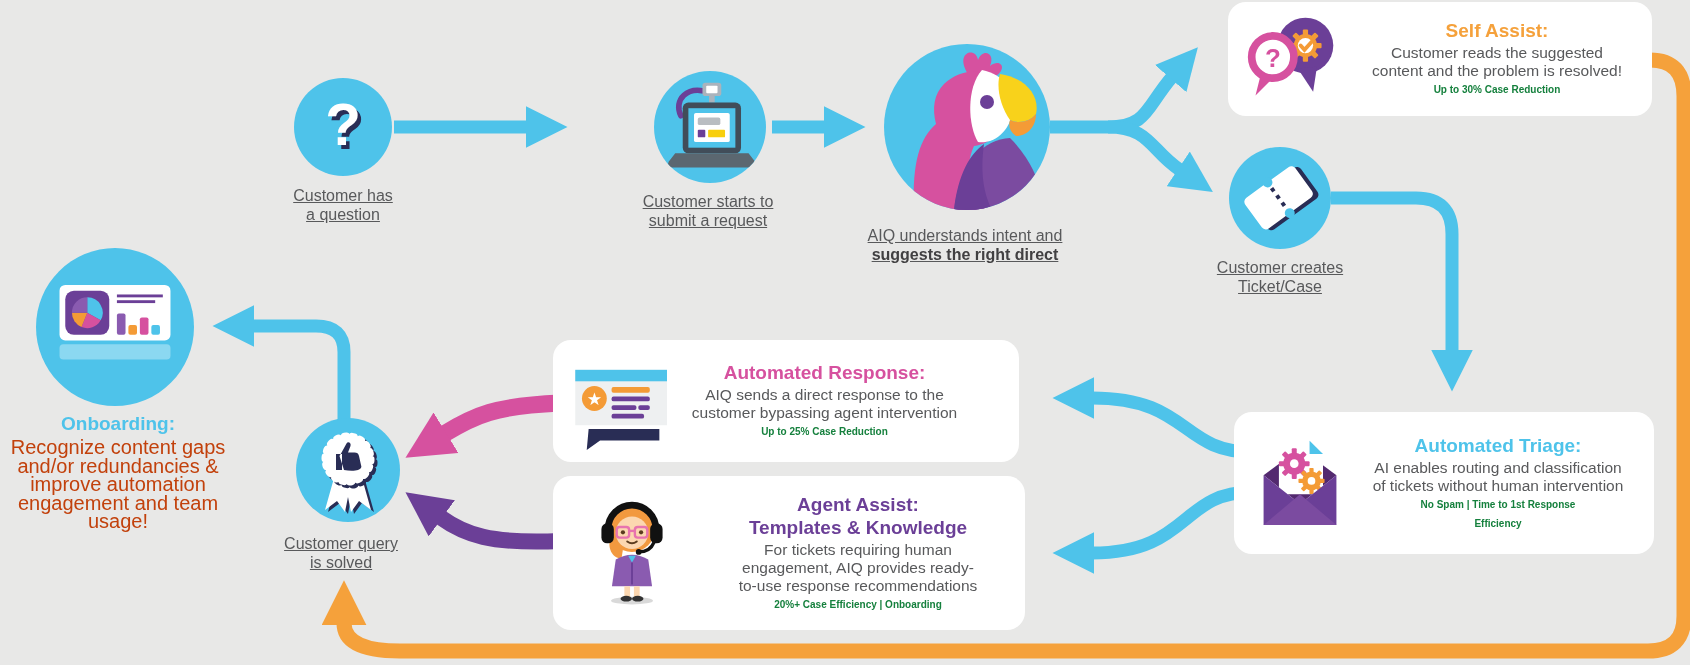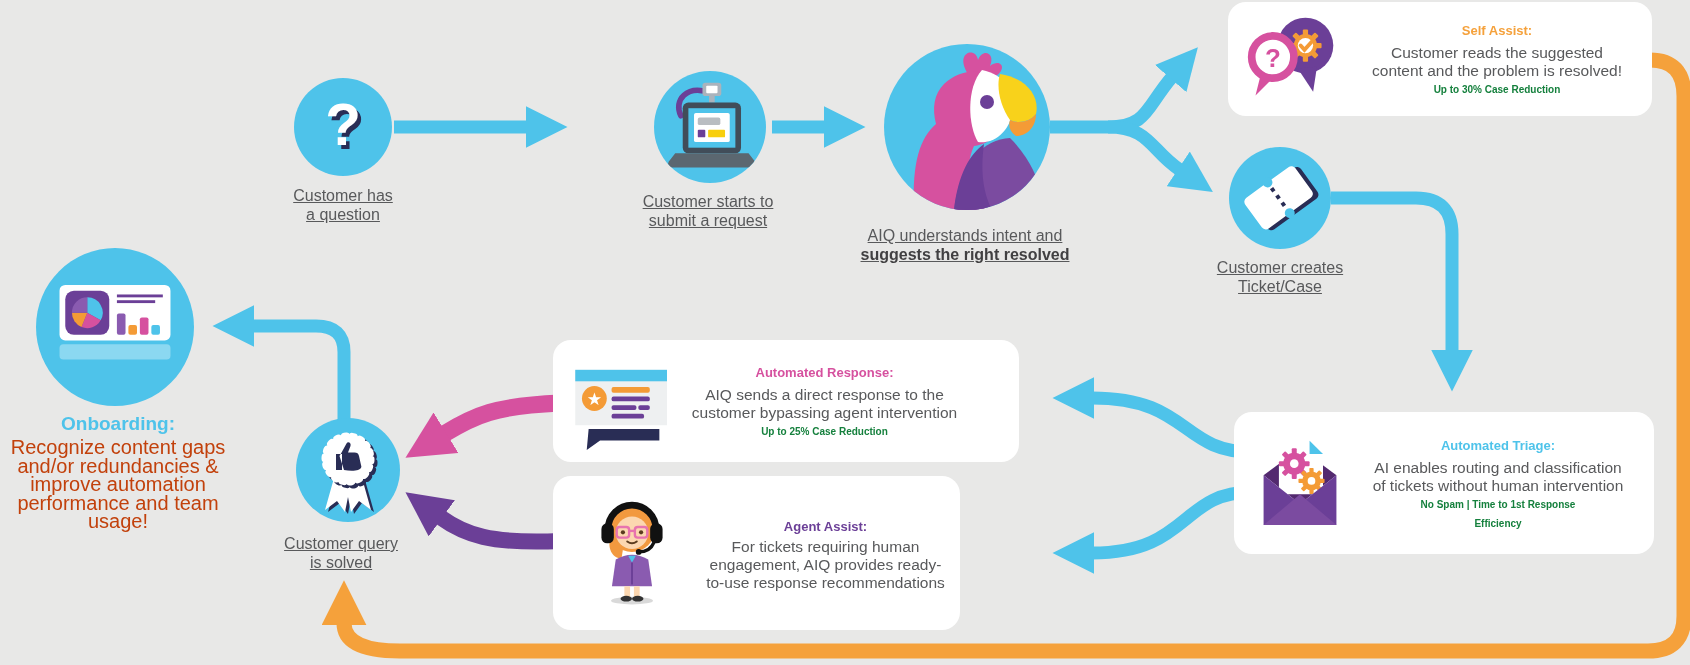--- a/index.html
+++ b/index.html
@@ -8,21 +8,21 @@
   .layer  { position:absolute; left:0; top:0; width:1690px; height:665px; }
   .node-circle { position:absolute; border-radius:50%; background:#4ec3ea; display:flex;
                  align-items:center; justify-content:center; overflow:hidden; z-index:2; }
   .node-label  { position:absolute; text-align:center; color:#58595b; font-size:16px;
                  line-height:19px; z-index:2;text-decoration:underline; }
   .lbl-strong  { font-weight:bold; color:#414042; }
   .card { position:absolute; background:#fff; border-radius:18px; z-index:2; }
   .card-icon { position:absolute; z-index:3; }
   .card-text { height:100%; display:flex; flex-direction:column; justify-content:center;
                align-items:center; text-align:center; }
-  .card-title { font-weight:bold; font-size:13px; line-height:23px; margin-bottom:2px; }
+  .card-title { font-weight:bold; font-size:19px; line-height:23px; margin-bottom:2px; }
   .card-body  { color:#58595b; font-size:15.5px; line-height:18px; }
   .card-strong{ color:#15803d; font-weight:bold; font-size:10px; line-height:19px; }
   .analytics-block { position:absolute; left:0; top:412px; width:236px; text-align:center; z-index:2; }
   .analytics-title { color:#4ec3ea; font-weight:bold; font-size:19px; line-height:24px; margin-bottom:2px; }
   .analytics-body  { color:#c2410c; font-size:20px; line-height:18.5px; }
 </style>
 </head>
 <body>
 
 <div class="stage">
@@ -109,21 +109,21 @@
       <path d="M98 26 C120 30 132 48 128 70 C124 90 108 100 94 98 C84 82 82 44 98 26 Z" fill="#ffffff"></path>
       <circle cx="103" cy="58" r="7" fill="#6b3f97"></circle>
       <path d="M116 30 C142 34 156 52 152 70 C146 78 134 80 126 76 C116 62 112 42 116 30 Z" fill="#f8d21b"></path>
       <path d="M126 76 C134 80 146 78 152 70 C152 82 144 92 132 92 C126 88 124 82 126 76 Z" fill="#f49b36"></path>
       <path d="M70 166 C76 116 100 96 126 94 C150 118 158 144 160 166 Z" fill="#7b4ba0"></path>
       <path d="M70 166 C74 130 86 110 100 100 C96 130 100 150 108 166 Z" fill="#6b3f97"></path>
     </svg>
   </div>
   <div class="node-label" style="left:845px;top:226px;width:240px">
     <div>AIQ understands intent and</div>
-    <div class="lbl-strong">suggests the right resolved</div>
+    <div class="lbl-strong">suggests the right direct</div>
   </div>
 
   <div class="node-circle" style="left:1229px;top:147px;width:102px;height:102px">
     <svg viewBox="0 0 102 102" width="102" height="102">
       <g transform="rotate(-36 51 51)">
         <rect x="23" y="35" width="62" height="38" rx="5" fill="#292d55"></rect>
         <rect x="19" y="31" width="62" height="38" rx="5" fill="#ffffff"></rect>
         <circle cx="50" cy="31" r="5" fill="#4ec3ea"></circle>
         <circle cx="50" cy="69" r="5" fill="#4ec3ea"></circle>
         <line x1="50" y1="38" x2="50" y2="63" stroke="#292d55" stroke-width="4" stroke-dasharray="4 5"></line>
@@ -170,21 +170,21 @@
       <rect x="86" y="36" width="9" height="18" rx="2" fill="#d6519f"></rect>
       <rect x="98" y="44" width="9" height="10" rx="2" fill="#4ec3ea"></rect>
       <rect x="2" y="64" width="116" height="16" rx="4" fill="#ffffff" opacity="0.35"></rect>
     </svg>
   </div>
   <div class="analytics-block">
     <div class="analytics-title">Onboarding:</div>
     <div class="analytics-body">Recognize content gaps</div>
     <div class="analytics-body">and/or redundancies &amp;</div>
     <div class="analytics-body">improve automation</div>
-    <div class="analytics-body">performance and team usage!</div>
+    <div class="analytics-body">engagement and team usage!</div>
   </div>
 
   <div class="card" style="left:1228px;top:2px;width:424px;height:114px">
     <div class="card-icon" style="left:14px;top:9px">
       <svg viewBox="0 0 104 100" width="100" height="96">
         <circle cx="66" cy="36" r="29" fill="#6b3f97"></circle>
         <path d="M78 58 L74 84 L58 60 Z" fill="#6b3f97"></path>
         <g fill="#f49b36" transform="translate(66,36) scale(1.05)">
             <use href="#gear8"></use>
           </g>
@@ -246,21 +246,21 @@
       </svg>
     </div>
     <div class="card-text" style="padding-left:87px;padding-right:10px">
       <div class="card-title" style="color:#d6519f">Automated Response:</div>
       <div class="card-body">AIQ sends a direct response to  the</div>
       <div class="card-body">customer bypassing agent intervention</div>
       <div class="card-strong">Up to 25% Case Reduction</div>
     </div>
   </div>
 
-  <div class="card" style="left:553px;top:476px;width:407px;height:154px">
+  <div class="card" style="left:553px;top:476px;width:472px;height:154px">
     <div class="card-icon" style="left:36px;top:16px">
       <svg viewBox="0 0 90 120" width="86" height="116">
         <ellipse cx="45" cy="113" rx="22" ry="4" fill="#d9d9d9"></ellipse>
         <circle cx="45" cy="38" r="24" fill="#f2993f"></circle>
         <path d="M24 42 c-7 16 1 27 10 27 l3 -19 z" fill="#f2993f"></path>
         <circle cx="45" cy="42" r="17" fill="#fcd7b0"></circle>
         <path d="M20 38 a25 25 0 0 1 50 0" stroke="#111111" stroke-width="7" fill="none"></path>
         <rect x="13" y="32" width="13" height="21" rx="6" fill="#111111"></rect>
         <rect x="64" y="32" width="13" height="21" rx="6" fill="#111111"></rect>
         <path d="M68 52 q-4 10 -16 10" stroke="#111111" stroke-width="3.5" fill="none"></path>
@@ -275,19 +275,21 @@
         <path d="M41 66 l4 7 l4 -7 z" fill="#4ec3ea"></path>
         <line x1="45" y1="73" x2="45" y2="96" stroke="#6b3f97" stroke-width="2"></line>
         <rect x="37" y="98" width="6" height="12" fill="#fcd7b0"></rect>
         <rect x="47" y="98" width="6" height="12" fill="#fcd7b0"></rect>
         <ellipse cx="39" cy="111" rx="6" ry="3" fill="#333333"></ellipse>
         <ellipse cx="51" cy="111" rx="6" ry="3" fill="#333333"></ellipse>
       </svg>
     </div>
     <div class="card-text" style="padding-left:148px;padding-right:10px">
       <div class="card-title" style="color:#6b3f97;margin-bottom:0">Agent Assist:</div>
+      <div class="card-title" style="color:#6b3f97">Templates &amp; Knowledge</div>
       <div class="card-body">For tickets requiring human</div>
       <div class="card-body">engagement, AIQ provides ready-</div>
       <div class="card-body">to-use response recommendations</div>
+      <div class="card-strong">20%+ Case Efficiency | Onboarding</div>
     </div>
   </div>
 
 </div>
 
 </body></html>

